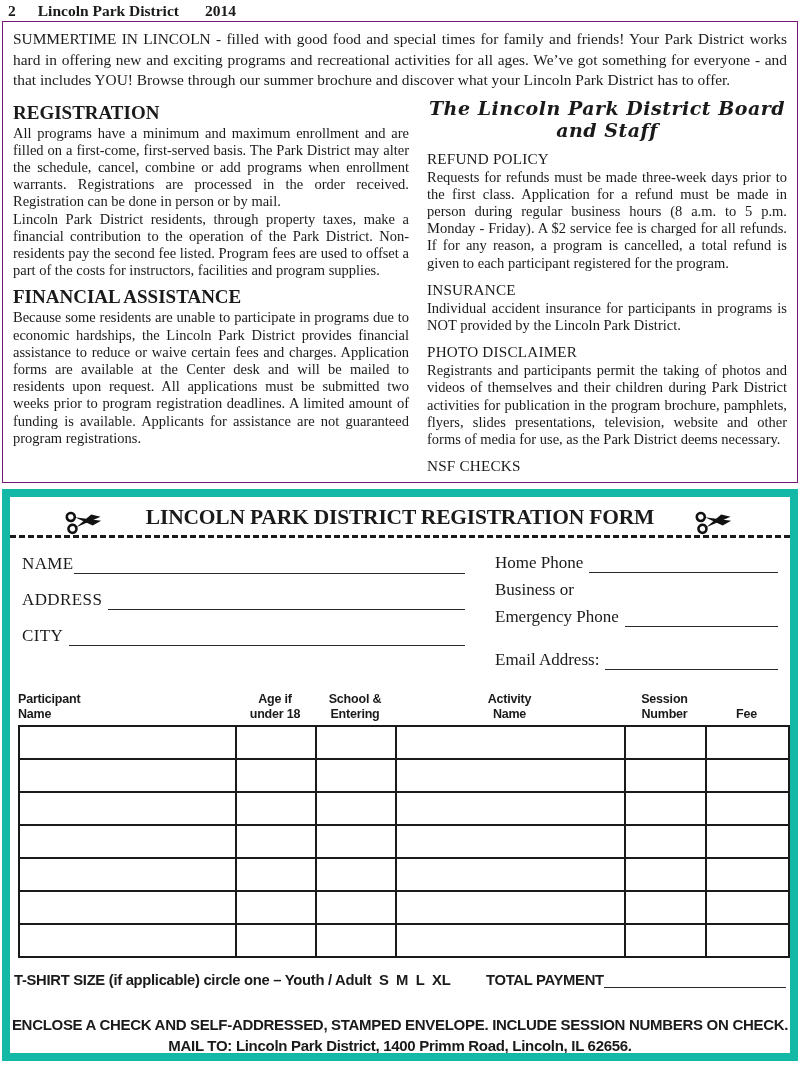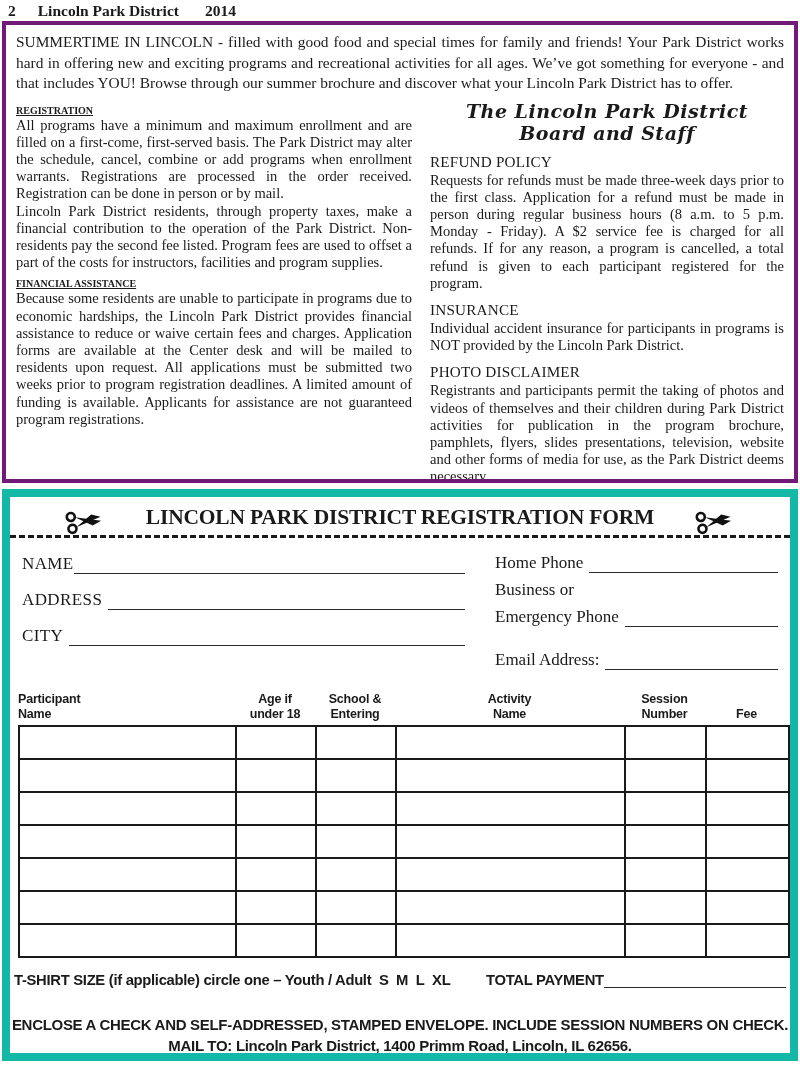--- a/index.html
+++ b/index.html
@@ -11,28 +11,28 @@
   
   .page-header {
     display:flex; align-items:baseline; padding:2px 8px 1px;
     font-weight:bold; font-size:15.5px;
   }
   .page-header .pgnum { margin-right:22px; }
   .page-header .year { margin-left:26px; }
 
   
   .top-box {
-    margin:0 2px; border:4px solid #701a75; height:462px;
+    margin:0 2px; border:1px solid #701a75; height:462px;
     padding:7px 10px 4px; overflow:hidden;
   }
   .intro { font-size:15.4px; line-height:20.5px; text-align:justify; }
   .columns { display:flex; gap:18px; margin-top:4px; }
   .col-left { width:396px; flex:none; }
   .col-right { flex:1; }
-  .sec-head-bold { font-size:10px; font-weight:bold; margin:7px 0 1px;text-decoration:underline; }
+  .sec-head-bold { font-size:19px; font-weight:bold; margin:7px 0 1px; }
   .sec-head-plain { font-size:15.2px; font-weight:normal; margin:9px 0 1px; letter-spacing:.2px; }
   .sec-body { font-size:14.5px; line-height:17.2px; text-align:justify; }
   .script-heading {
     text-align:center; font-family:"DejaVu Serif", serif; font-style:italic;
     font-weight:bold; font-size:19px; letter-spacing:.5px; margin:2px 0 3px;
   }
 
   
   .form-box {
     margin:6px 2px 0; border:8px solid #14b8a6; height:572px;

